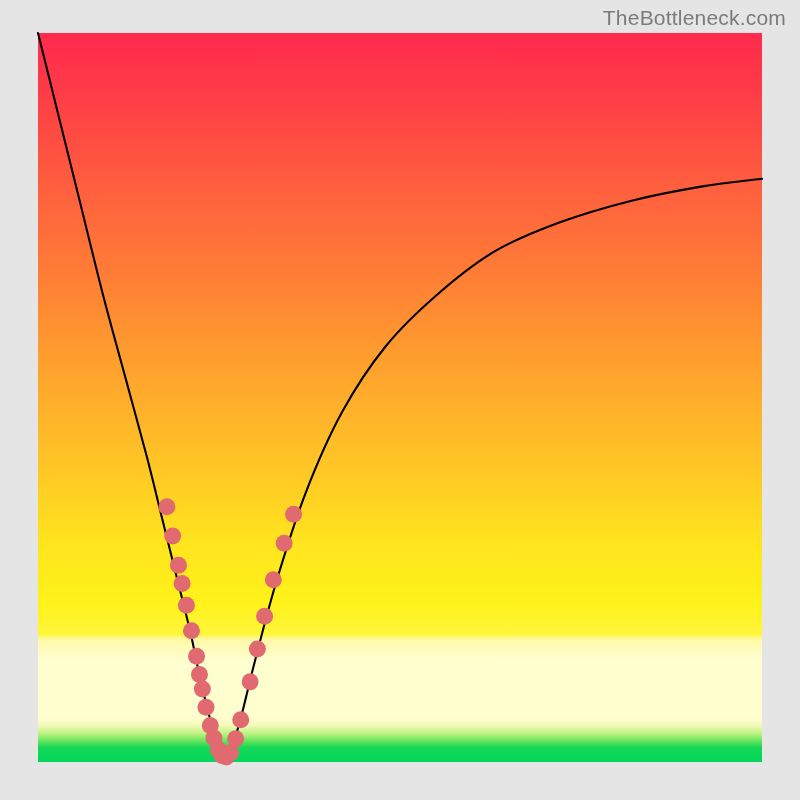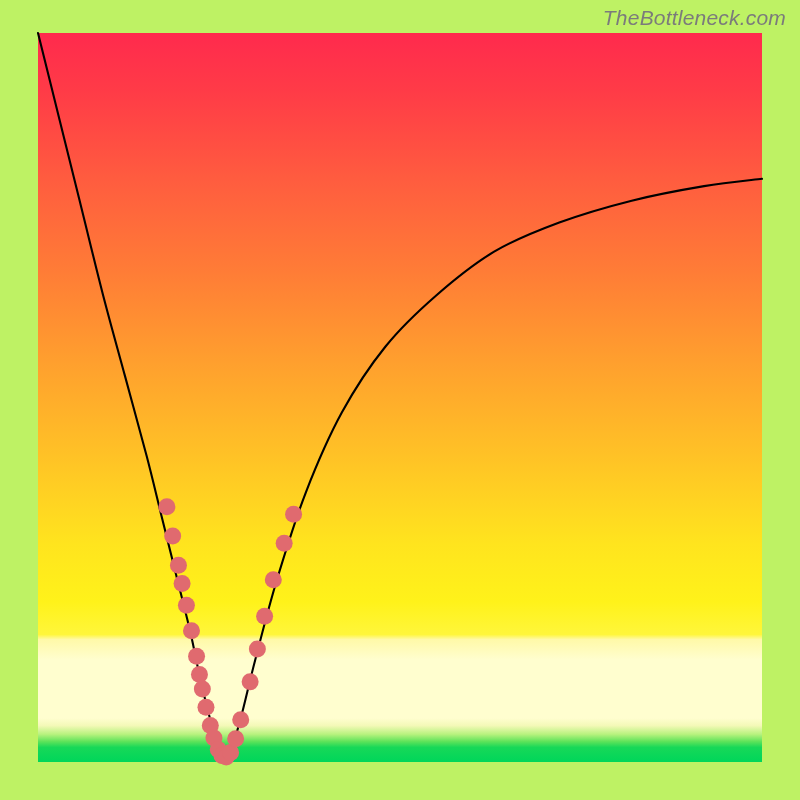--- a/index.html
+++ b/index.html
@@ -10,22 +10,21 @@
     background: #000;
     overflow: hidden;
     font-family: Arial, Helvetica, sans-serif;
   }
   .frame {
     position: absolute;
     left: 0;
     top: 0;
     width: 800px;
     height: 800px;
-    background: #bef264;
-    font-style: italic;
+    background: #e5e5e5;
   }
   .plot-area {
     position: absolute;
     left: 38px;
     top: 33px;
     width: 724px;
     height: 729px;
     
     background: linear-gradient(
       to bottom,

